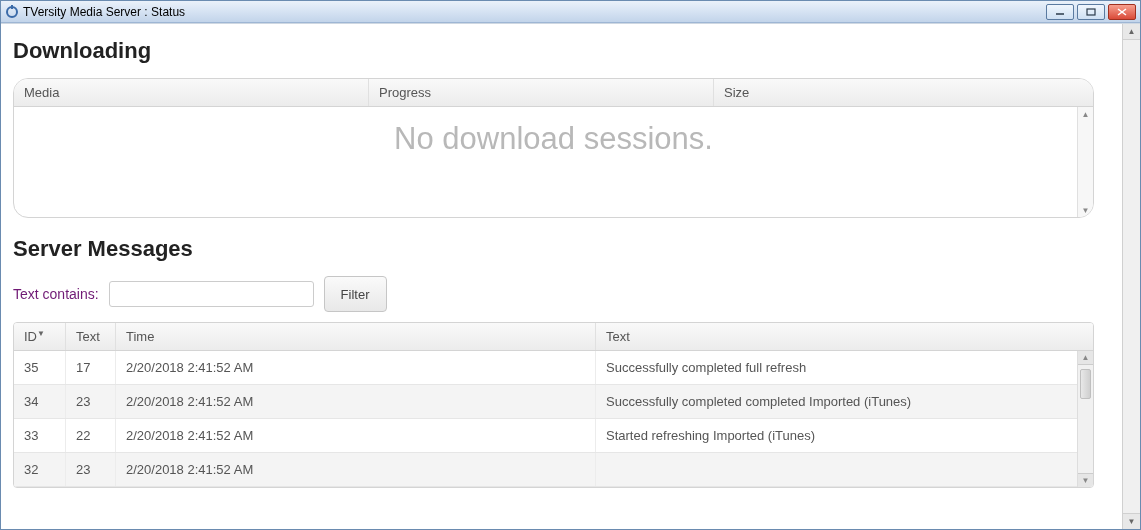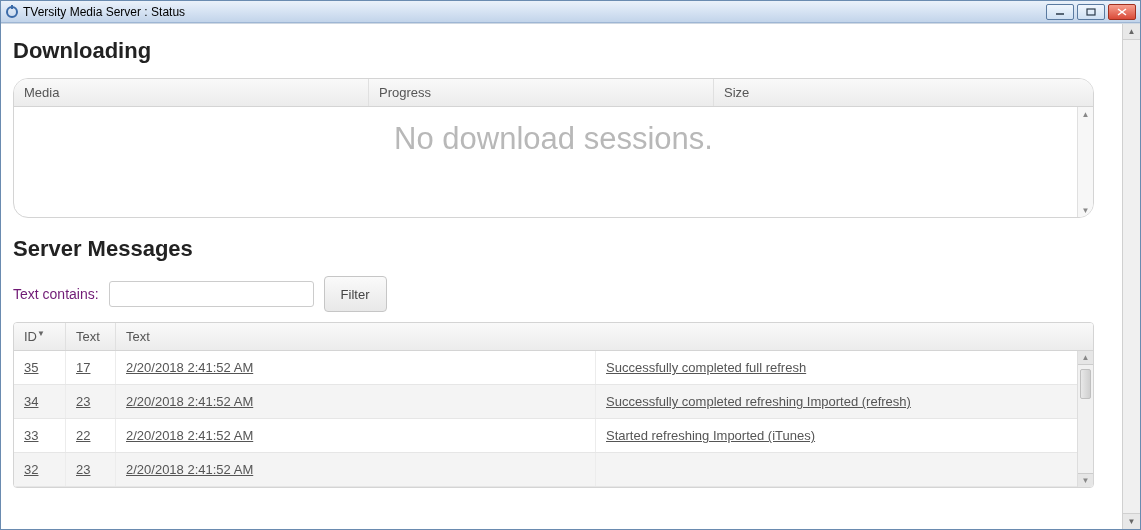--- a/index.html
+++ b/index.html
@@ -41,21 +41,21 @@
   .msg-header .cell { padding:6px 10px; font-size:13px; color:#555; border-right:1px solid #e0e0e0; display:flex; align-items:flex-start; gap:0; }
   .col-id   { width:52px; }
   .col-code { width:50px; }
   .col-time { width:480px; }
   .col-text { flex:1; border-right:none !important; }
   .sort-ind { font-size:8px; color:#666; }
 
   .msg-body { position:relative; }
   .msg-row { display:flex; border-bottom:1px solid #e6e6e6; }
   .msg-row:nth-child(even) { background:#f4f4f4; }
-  .msg-row .cell { padding:9px 10px; font-size:13px; color:#555; border-right:1px solid #ececec;text-decoration:underline; }
+  .msg-row .cell { padding:9px 10px; font-size:13px; color:#555; border-right:1px solid #ececec; }
   .msg-row .col-text { border-right:none; }
   .msg-scroll { width:16px; background:#f1f1f1; border-left:1px solid #ddd; position:absolute; right:0; top:0; bottom:0; }
   .msg-scroll .arrow { height:14px; display:flex; align-items:center; justify-content:center; font-size:8px; color:#888; background:#e6e6e6; border-bottom:1px solid #ccc; }
   .msg-scroll .arrow.down { position:absolute; bottom:0; left:0; right:0; border-top:1px solid #ccc; border-bottom:none; }
   .msg-scroll .thumb { position:absolute; top:18px; left:2px; right:2px; height:30px; background:linear-gradient(to right,#e8e8e8,#cfcfcf); border:1px solid #bfbfbf; border-radius:2px; }
 </style>
 </head>
 <body>
 
 <div class="window">
@@ -115,34 +115,35 @@
         <button class="filter-btn">Filter</button>
       </div>
 
       <div class="msg-panel">
         <div class="msg-header">
           <div class="cell col-id">
             <span>ID</span>
             <span class="sort-ind">▼</span>
           </div>
           <div class="cell col-code">Text</div>
+          <div class="cell col-time">Time</div>
           <div class="cell col-text">Text</div>
         </div>
         <div class="msg-body" id="msg-body">
           <div class="msg-row">
               <div class="cell col-id">35</div>
               <div class="cell col-code">17</div>
               <div class="cell col-time">2/20/2018 2:41:52 AM</div>
               <div class="cell col-text">Successfully completed full refresh</div>
             </div>
             <div class="msg-row">
               <div class="cell col-id">34</div>
               <div class="cell col-code">23</div>
               <div class="cell col-time">2/20/2018 2:41:52 AM</div>
-              <div class="cell col-text">Successfully completed refreshing Imported (refresh)</div>
+              <div class="cell col-text">Successfully completed completed Imported (iTunes)</div>
             </div>
             <div class="msg-row">
               <div class="cell col-id">33</div>
               <div class="cell col-code">22</div>
               <div class="cell col-time">2/20/2018 2:41:52 AM</div>
               <div class="cell col-text">Started refreshing Imported (iTunes)</div>
             </div>
             <div class="msg-row">
               <div class="cell col-id">32</div>
               <div class="cell col-code">23</div>

